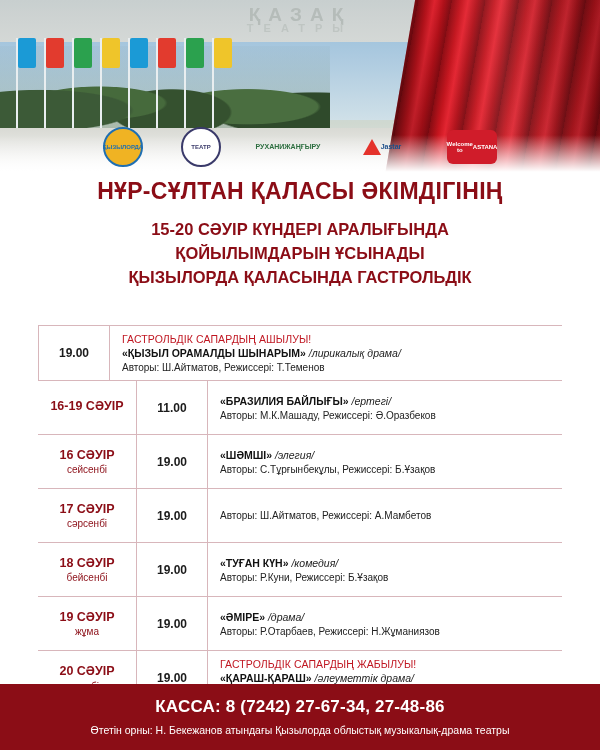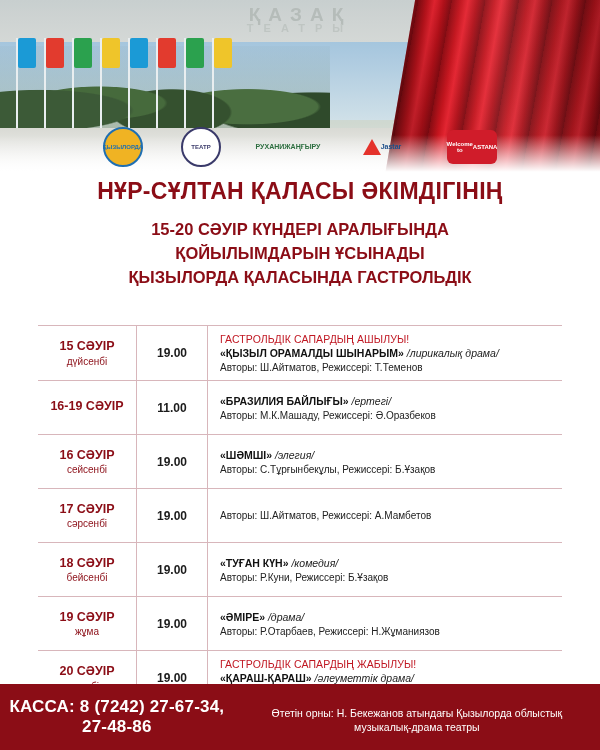--- a/index.html
+++ b/index.html
@@ -141,21 +141,21 @@
   }
   .title-line { font-size:10.5px; color:#111; margin-bottom:3px; }
   .title-line b { font-weight:bold; }
   .title-line i { font-style:italic; color:#222; }
   .authors { font-size:10px; color:#222; }
 
   
   .footer {
     position:absolute; left:0; bottom:0; width:600px; height:66px;
     background:#8b0d16; color:#ffffff; text-align:center;
-    display:flex; flex-direction:row; align-items:center; justify-content:center;
+    display:flex; flex-direction:column; align-items:center; justify-content:center;
   }
   .footer .kassa { font-size:17px; font-weight:bold; letter-spacing:.2px; }
   .footer .addr { font-size:10.5px; margin-top:7px; padding:0 14px; line-height:1.3; }
 </style>
 </head>
 <body>
 
 <div class="banner">
   <div class="sky"></div>
 
@@ -231,24 +231,20 @@
   <div class="h-dates">
     <div>15-20 СӘУІР КҮНДЕРІ АРАЛЫҒЫНДА</div>
     <div>ҚОЙЫЛЫМДАРЫН ҰСЫНАДЫ</div>
     <div>ҚЫЗЫЛОРДА ҚАЛАСЫНДА ГАСТРОЛЬДІК</div>
   </div>
 </div>
 
 <div class="table">
 
   <div class="row">
-    <div class="c-date">
-      <div class="d1">15 СӘУІР</div>
-      <div class="d2">дүйсенбі</div>
-    </div>
     <div class="c-time">19.00</div>
     <div class="c-info">
       <div class="tag">ГАСТРОЛЬДІК САПАРДЫҢ АШЫЛУЫ!</div>
       <div class="title-line">
         <b>«ҚЫЗЫЛ ОРАМАЛДЫ ШЫНАРЫМ»</b>
         <i>/лирикалық драма/</i>
       </div>
       <div class="authors">Авторы: Ш.Айтматов, Режиссері: Т.Теменов</div>
     </div>
   </div>

